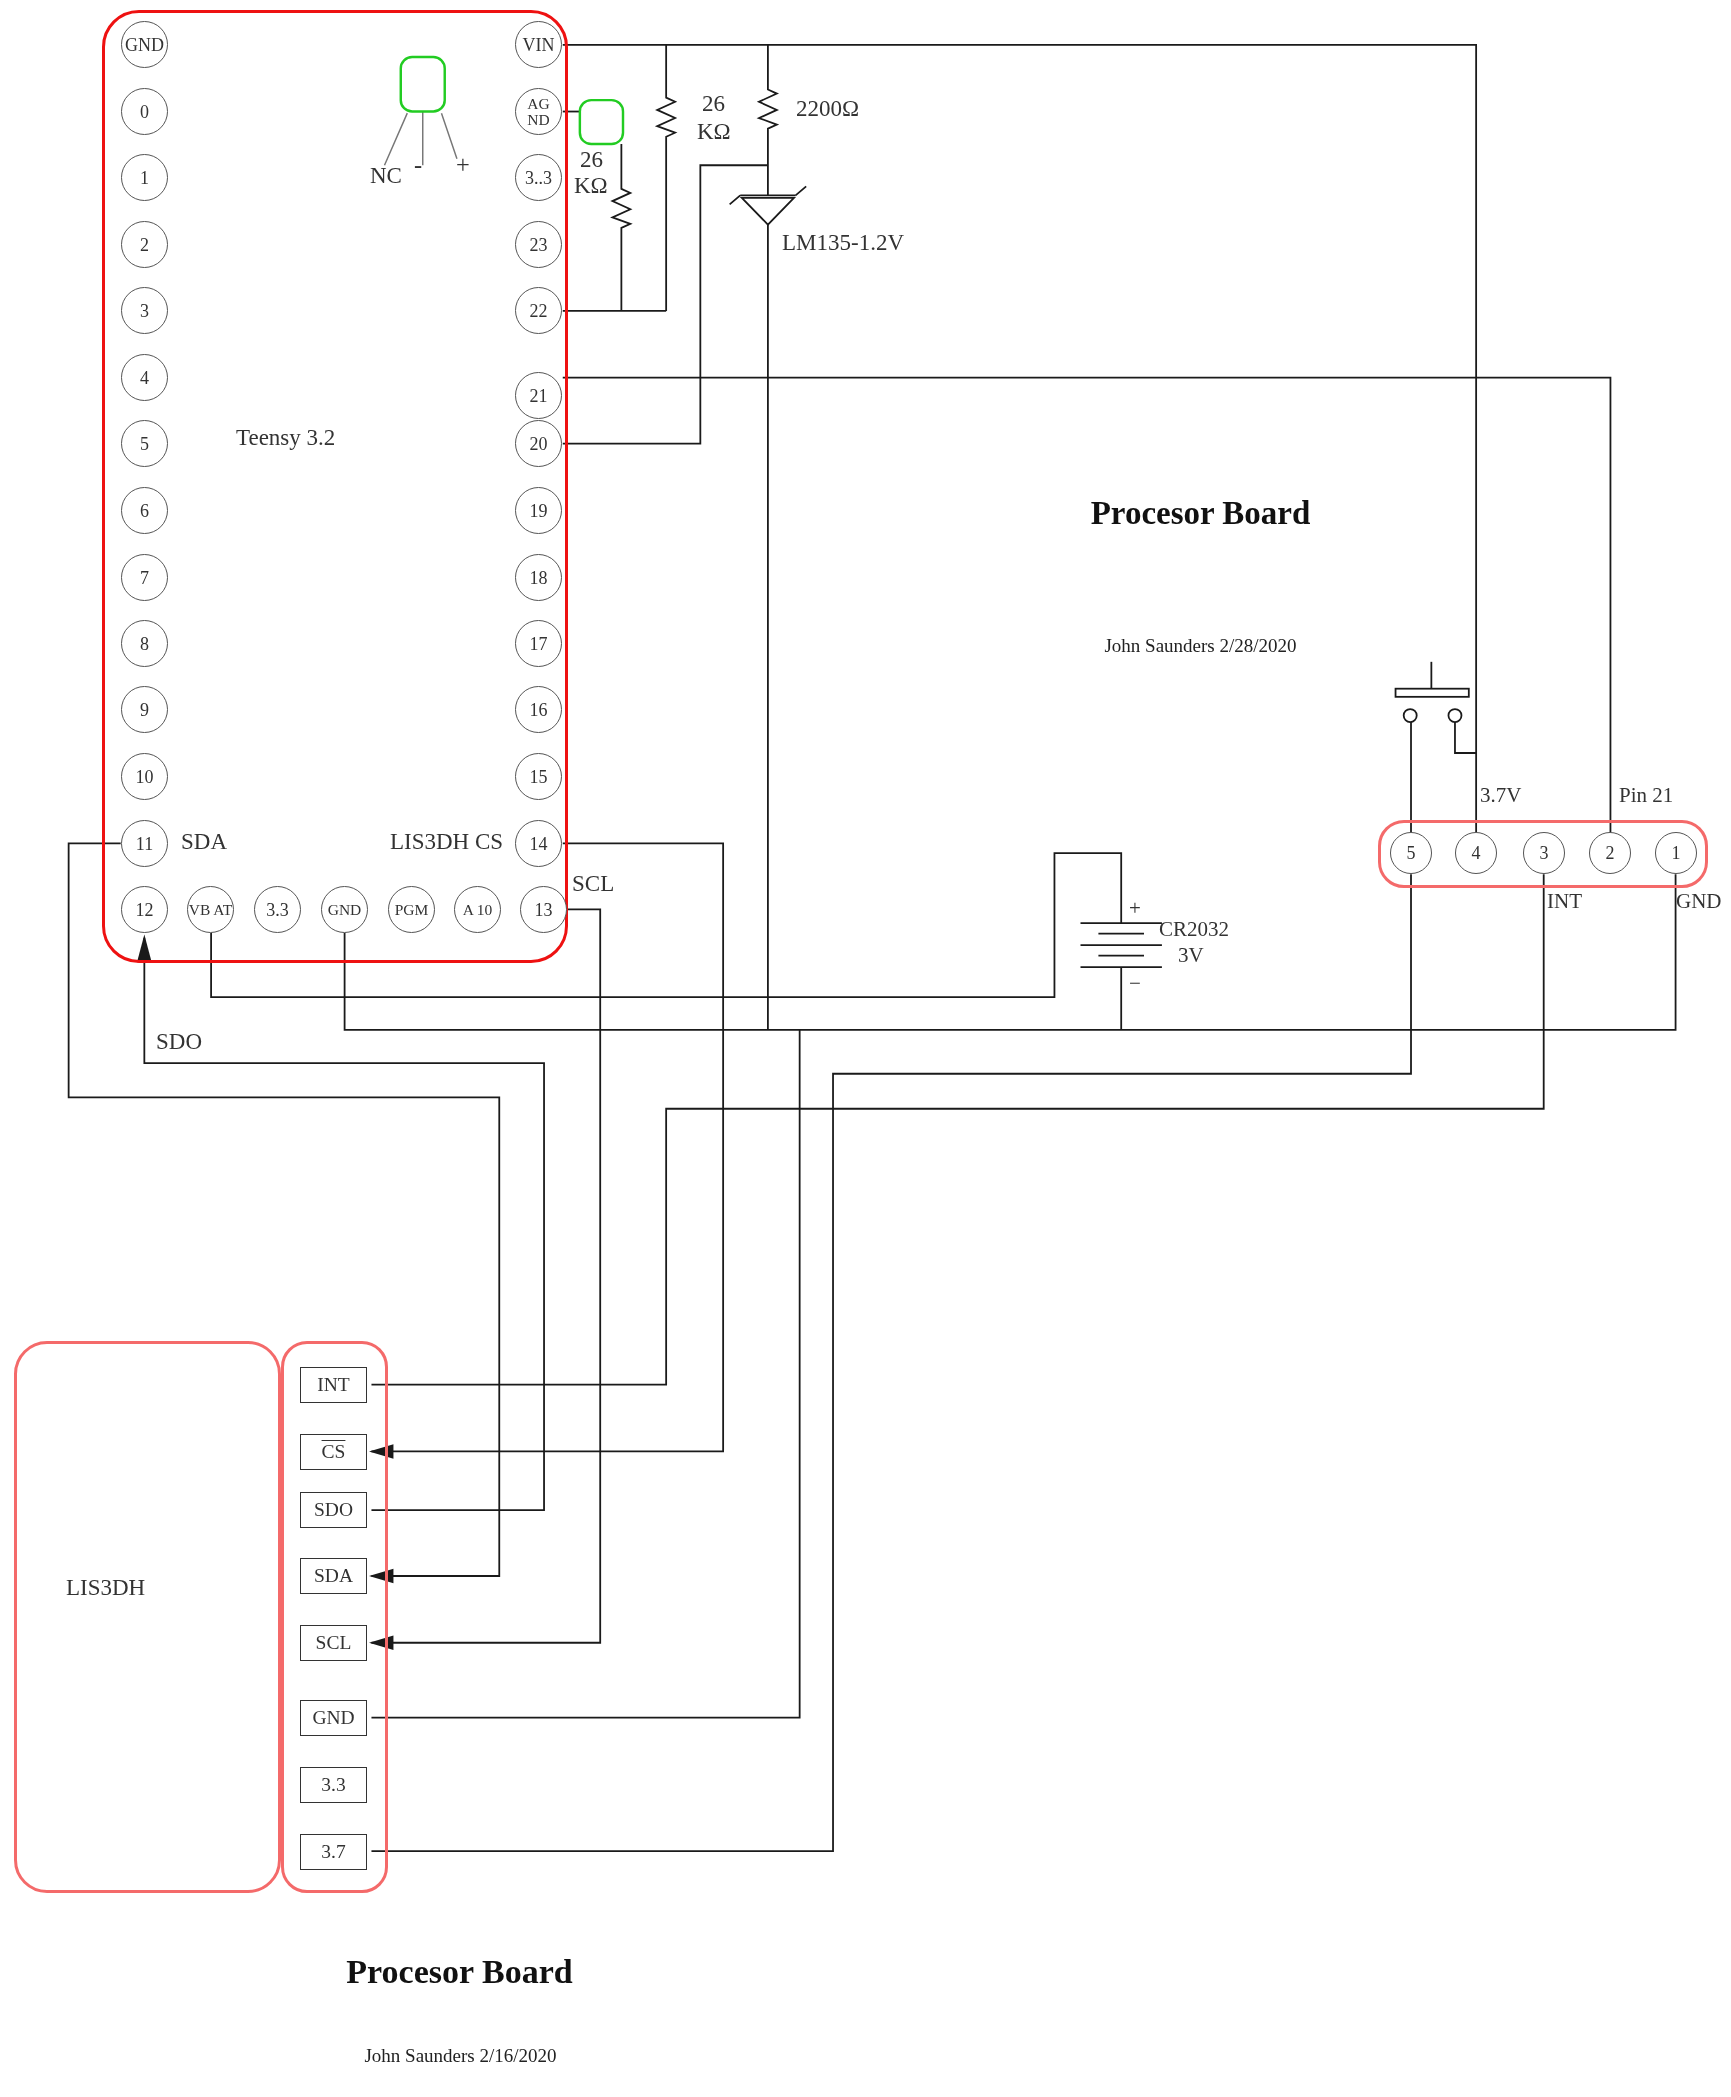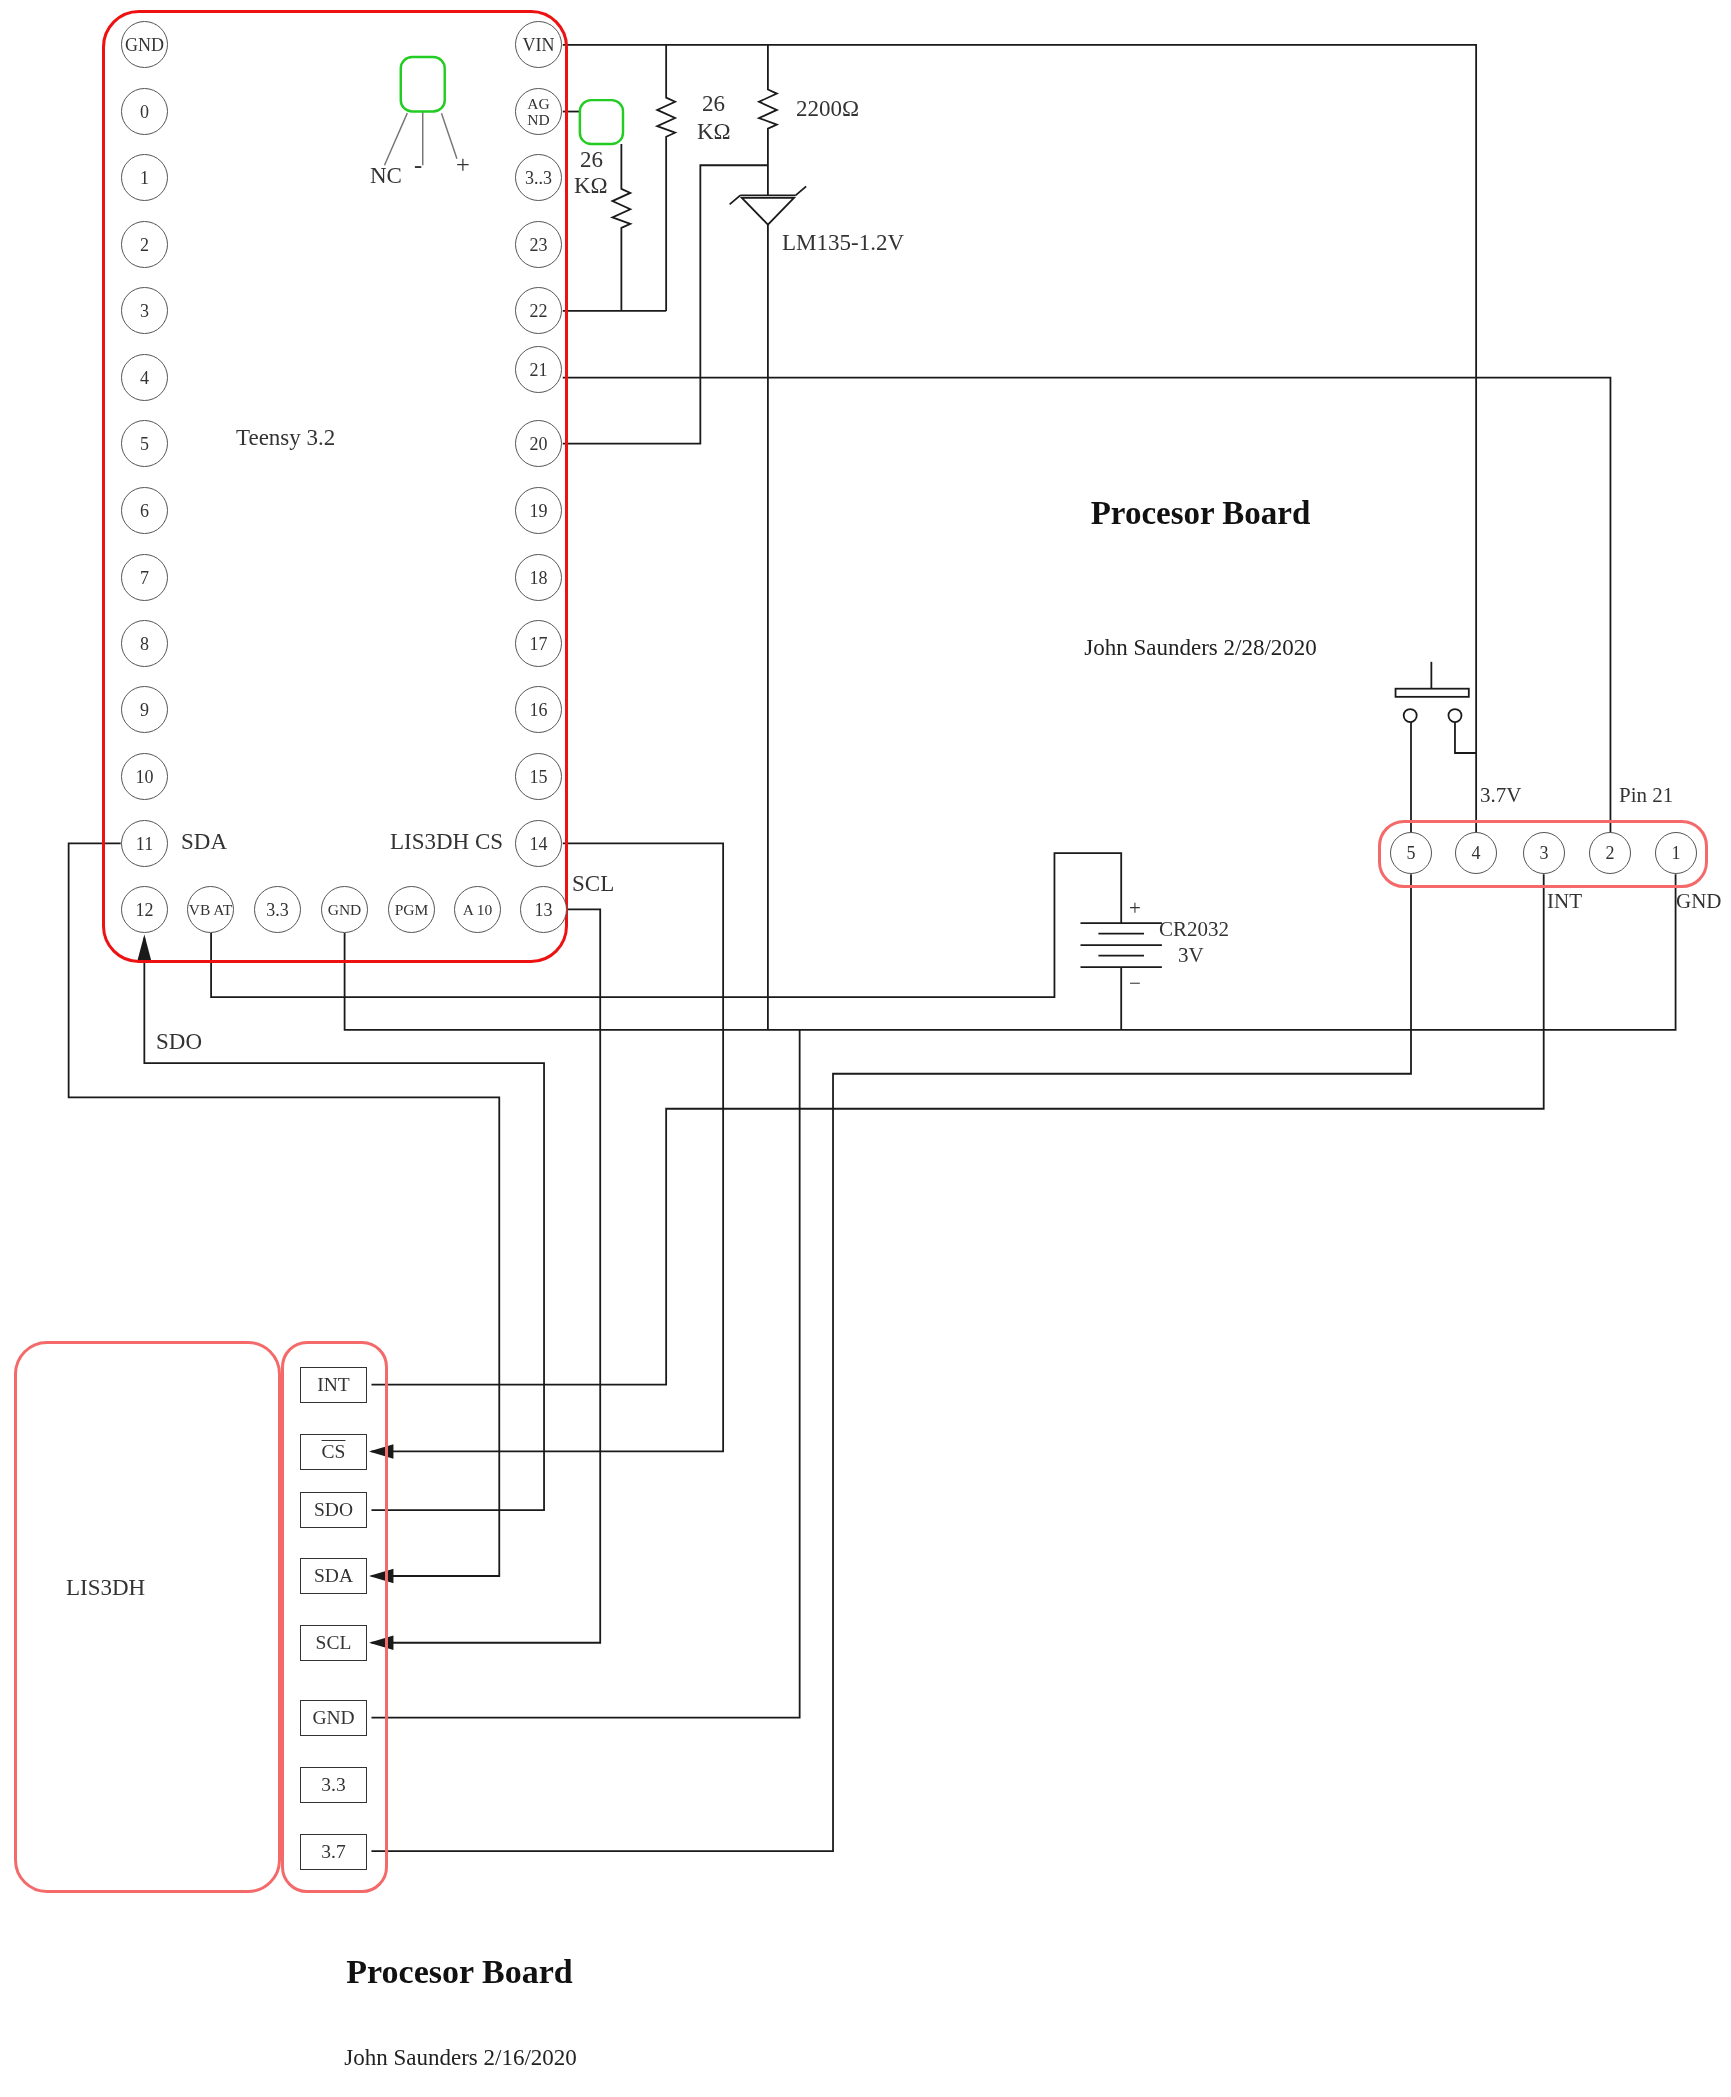--- a/index.html
+++ b/index.html
@@ -20,21 +20,21 @@
   .pin.small{font-size:15.5px;align-items:center;}
   .cpin{position:absolute;box-sizing:border-box;width:42px;height:42px;border:1.6px solid #555;
         border-radius:50%;background:#fff;display:flex;align-items:center;justify-content:center;
         font-size:18px;color:#333;}
   .lpin{position:absolute;box-sizing:border-box;width:67px;height:36px;border:1.6px solid #333;
         background:#fff;display:flex;align-items:center;justify-content:center;font-size:19.5px;color:#333;}
   .lbl{position:absolute;font-size:23px;white-space:nowrap;color:#333;}
   .lbl.s26{font-size:21px;}
   .lbl.s30{font-size:24.4px;}
   .title{position:absolute;font-weight:bold;font-size:33px;color:#111;white-space:nowrap;text-align:center;}
-  .byline{position:absolute;font-size:23px;color:#222;white-space:nowrap;text-align:center;}
+  .byline{position:absolute;font-size:19px;color:#222;white-space:nowrap;text-align:center;}
   .ovl{text-decoration:overline;}
 </style>
 </head>
 <body>
 
 <div id="canvas">
 
   <svg class="wires" viewBox="0 0 2127 2576">
 
     <path d="M691,55 H1813 V1022"></path>
@@ -134,21 +134,21 @@
     </div>
   <div class="pin" style="left:515px;top:154px;">
       <span>3..3</span>
     </div>
   <div class="pin" style="left:515px;top:221px;">
       <span>23</span>
     </div>
   <div class="pin" style="left:515px;top:287px;">
       <span>22</span>
     </div>
-  <div class="pin" style="left:515px;top:346px;justify-content:center;">
+  <div class="pin" style="left:515px;top:372px;justify-content:center;">
       <span>21</span>
     </div>
   <div class="pin" style="left:515px;top:420px;">
       <span>20</span>
     </div>
   <div class="pin" style="left:515px;top:487px;">
       <span>19</span>
     </div>
   <div class="pin" style="left:515px;top:554px;">
       <span>18</span>

